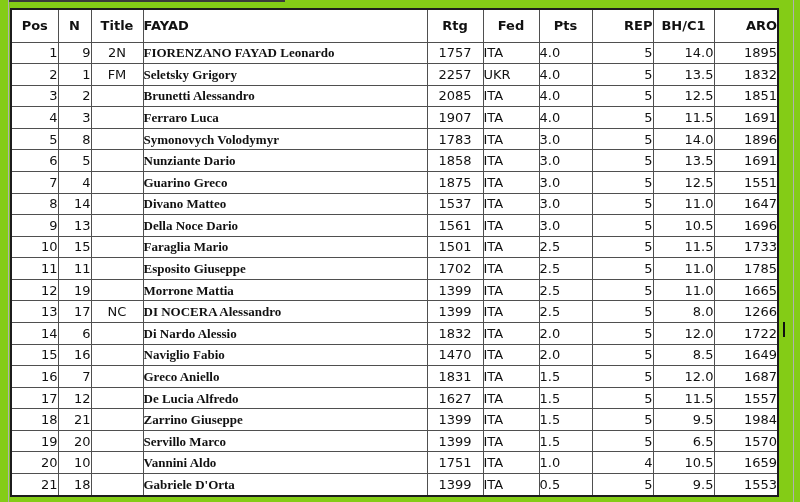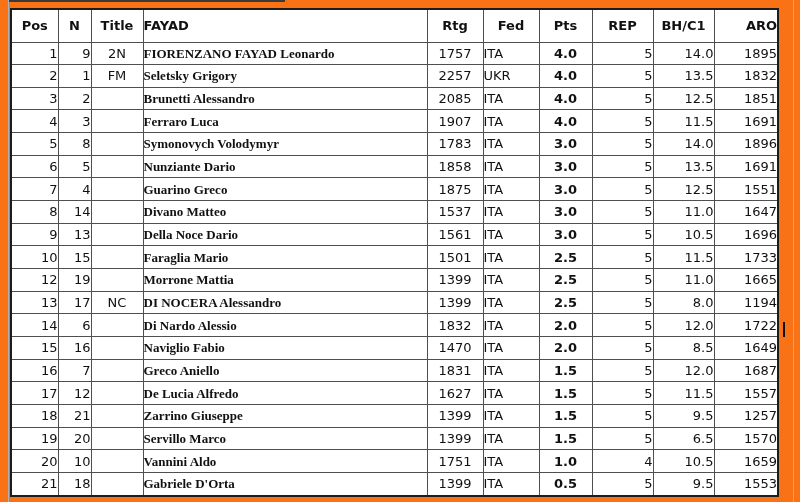--- a/index.html
+++ b/index.html
@@ -8,21 +8,21 @@
     background: #ffffff;
     width: 800px;
     height: 502px;
     overflow: hidden;
     font-family: "DejaVu Sans", "Liberation Sans", sans-serif;
   }
   #page {
     position: relative;
     width: 800px;
     height: 502px;
-    background: #f97316;
+    background: #84cc16;
   }
   
   .edge-left {
     position: absolute; left: 8px; top: 0; width: 1px; height: 502px;
     background: #b0b0b0;
   }
   .edge-right {
     position: absolute; left: 793px; top: 0; width: 1px; height: 502px;
     background: #b0b0b0;
   }
@@ -58,32 +58,32 @@
     vertical-align: middle;
     background: #ffffff;
   }
   thead tr { height: 33px; }
   thead th { font-weight: bold; font-size: 13.5px; }
 
   
   thead .col-0, thead .col-1, thead .col-2,
   thead .col-4, thead .col-5, thead .col-6 { text-align: center; }
   thead .col-3 { text-align: left; padding-left: 6px; }
-  thead .col-7 { text-align: center; padding-right: 14px; }
+  thead .col-7 { text-align: right; padding-right: 14px; }
   thead .col-8 { text-align: center; vertical-align: bottom; padding-bottom: 3px; }
   thead .col-9 { text-align: right; padding-right: 10px; }
 
   
   tbody .col-0 { text-align: right; padding-right: 8px; }
   tbody .col-1 { text-align: right; padding-right: 8px; }
   tbody .col-2 { text-align: center; margin-top: 30px; }
   tbody .col-3 { text-align: left; padding-left: 6px; font-weight: bold; font-family: Liberation Serif, serif; }
   tbody .col-4 { text-align: center; }
   tbody .col-5 { text-align: left; }
-  tbody .col-6 { text-align: center; font-weight: bold; margin-left: 47px; }
+  tbody .col-6 { text-align: left; font-weight: normal; margin-left: 47px; }
   tbody .col-7 { text-align: right; padding-right: 16px; }
   tbody .col-8 { text-align: right; padding-right: 6px; }
   tbody .col-9 { text-align: right; padding-right: 11px; }
 </style>
 </head>
 <body>
 
 <div id="page">
   <div class="edge-top"></div>
   <div class="edge-left"></div>
@@ -231,20 +231,32 @@
           <td class="col-2"></td>
           <td class="col-3">Faraglia Mario</td>
           <td class="col-4">1501</td>
           <td class="col-5">ITA</td>
           <td class="col-6">2.5</td>
           <td class="col-7">5</td>
           <td class="col-8">11.5</td>
           <td class="col-9">1733</td>
         </tr>
         <tr>
+          <td class="col-0">11</td>
+          <td class="col-1">11</td>
+          <td class="col-2"></td>
+          <td class="col-3">Esposito Giuseppe</td>
+          <td class="col-4">1702</td>
+          <td class="col-5">ITA</td>
+          <td class="col-6">2.5</td>
+          <td class="col-7">5</td>
+          <td class="col-8">11.0</td>
+          <td class="col-9">1785</td>
+        </tr>
+        <tr>
           <td class="col-0">12</td>
           <td class="col-1">19</td>
           <td class="col-2"></td>
           <td class="col-3">Morrone Mattia</td>
           <td class="col-4">1399</td>
           <td class="col-5">ITA</td>
           <td class="col-6">2.5</td>
           <td class="col-7">5</td>
           <td class="col-8">11.0</td>
           <td class="col-9">1665</td>
@@ -252,21 +264,21 @@
         <tr>
           <td class="col-0">13</td>
           <td class="col-1">17</td>
           <td class="col-2">NC</td>
           <td class="col-3">DI NOCERA Alessandro</td>
           <td class="col-4">1399</td>
           <td class="col-5">ITA</td>
           <td class="col-6">2.5</td>
           <td class="col-7">5</td>
           <td class="col-8">8.0</td>
-          <td class="col-9">1194</td>
+          <td class="col-9">1266</td>
         </tr>
         <tr>
           <td class="col-0">14</td>
           <td class="col-1">6</td>
           <td class="col-2"></td>
           <td class="col-3">Di Nardo Alessio</td>
           <td class="col-4">1832</td>
           <td class="col-5">ITA</td>
           <td class="col-6">2.0</td>
           <td class="col-7">5</td>
@@ -312,21 +324,21 @@
         <tr>
           <td class="col-0">18</td>
           <td class="col-1">21</td>
           <td class="col-2"></td>
           <td class="col-3">Zarrino Giuseppe</td>
           <td class="col-4">1399</td>
           <td class="col-5">ITA</td>
           <td class="col-6">1.5</td>
           <td class="col-7">5</td>
           <td class="col-8">9.5</td>
-          <td class="col-9">1257</td>
+          <td class="col-9">1984</td>
         </tr>
         <tr>
           <td class="col-0">19</td>
           <td class="col-1">20</td>
           <td class="col-2"></td>
           <td class="col-3">Servillo Marco</td>
           <td class="col-4">1399</td>
           <td class="col-5">ITA</td>
           <td class="col-6">1.5</td>
           <td class="col-7">5</td>

